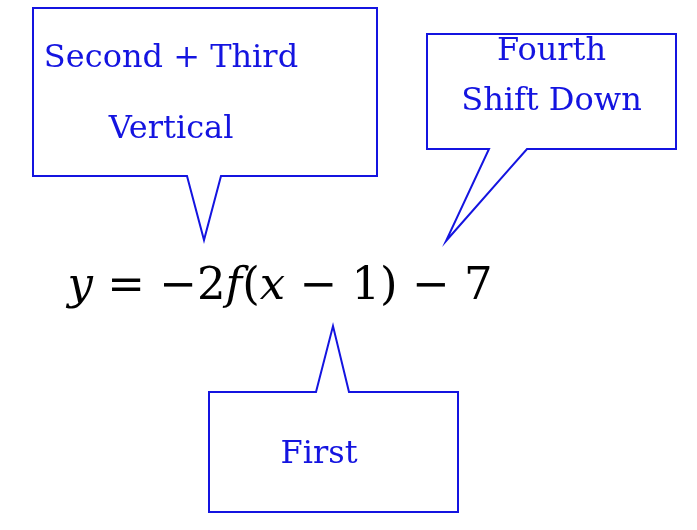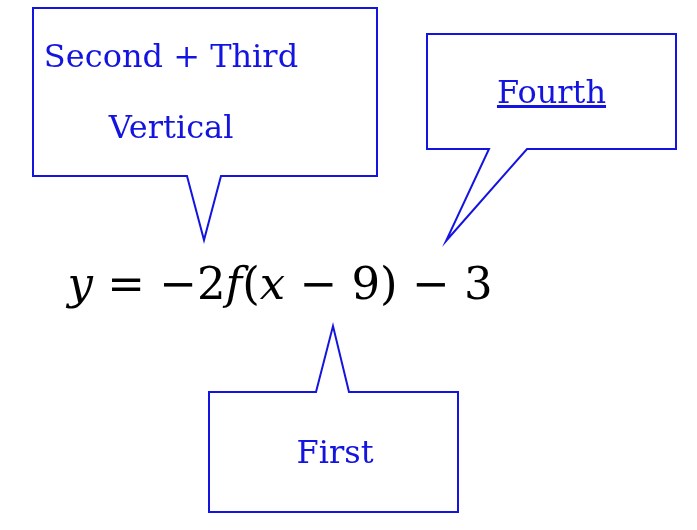--- a/index.html
+++ b/index.html
@@ -65,25 +65,26 @@
     <path d="M 33 8 H 377 V 176 H 221 L 204 240 L 187 176 H 33 Z"></path>
     <path d="M 427 34 H 676 V 149 H 527 L 446 241 L 489 149 H 427 Z"></path>
     <path d="M 209 392 H 316 L 333 326 L 349 392 H 458 V 512 H 209 Z"></path>
   </svg>
 
   <div class="callout-text" style="left:33px; top:8px; width:276px; height:168px; line-height:55px;gap:16px;">
     <div class="line">Second + Third</div>
     <div class="line">Vertical</div>
   </div>
 
-  <div class="callout-text" style="left:427px; top:34px; width:249px; height:115px; line-height:50px;text-decoration:underline;">
+  <div class="callout-text" style="left:427px; top:16px; width:249px; height:115px; line-height:50px;">
     <div class="line">Fourth</div>
+    <div class="line">Shift Down</div>
   </div>
 
-  <div class="callout-text" style="left:226px; top:392px; width:218px; height:120px; line-height:52px;">
+  <div class="callout-text" style="left:210px; top:392px; width:218px; height:120px; line-height:52px;">
     <div class="line">First</div>
   </div>
 
   <div class="equation">
-    <span class="it">y</span><span> = −2</span><span class="it">f</span><span>(</span><span class="it">x</span><span> − 9) − 3</span>
+    <span class="it">y</span><span> = −2</span><span class="it">f</span><span>(</span><span class="it">x</span><span> − 1) − 7</span>
   </div>
 
 </div>
 
 </body></html>

